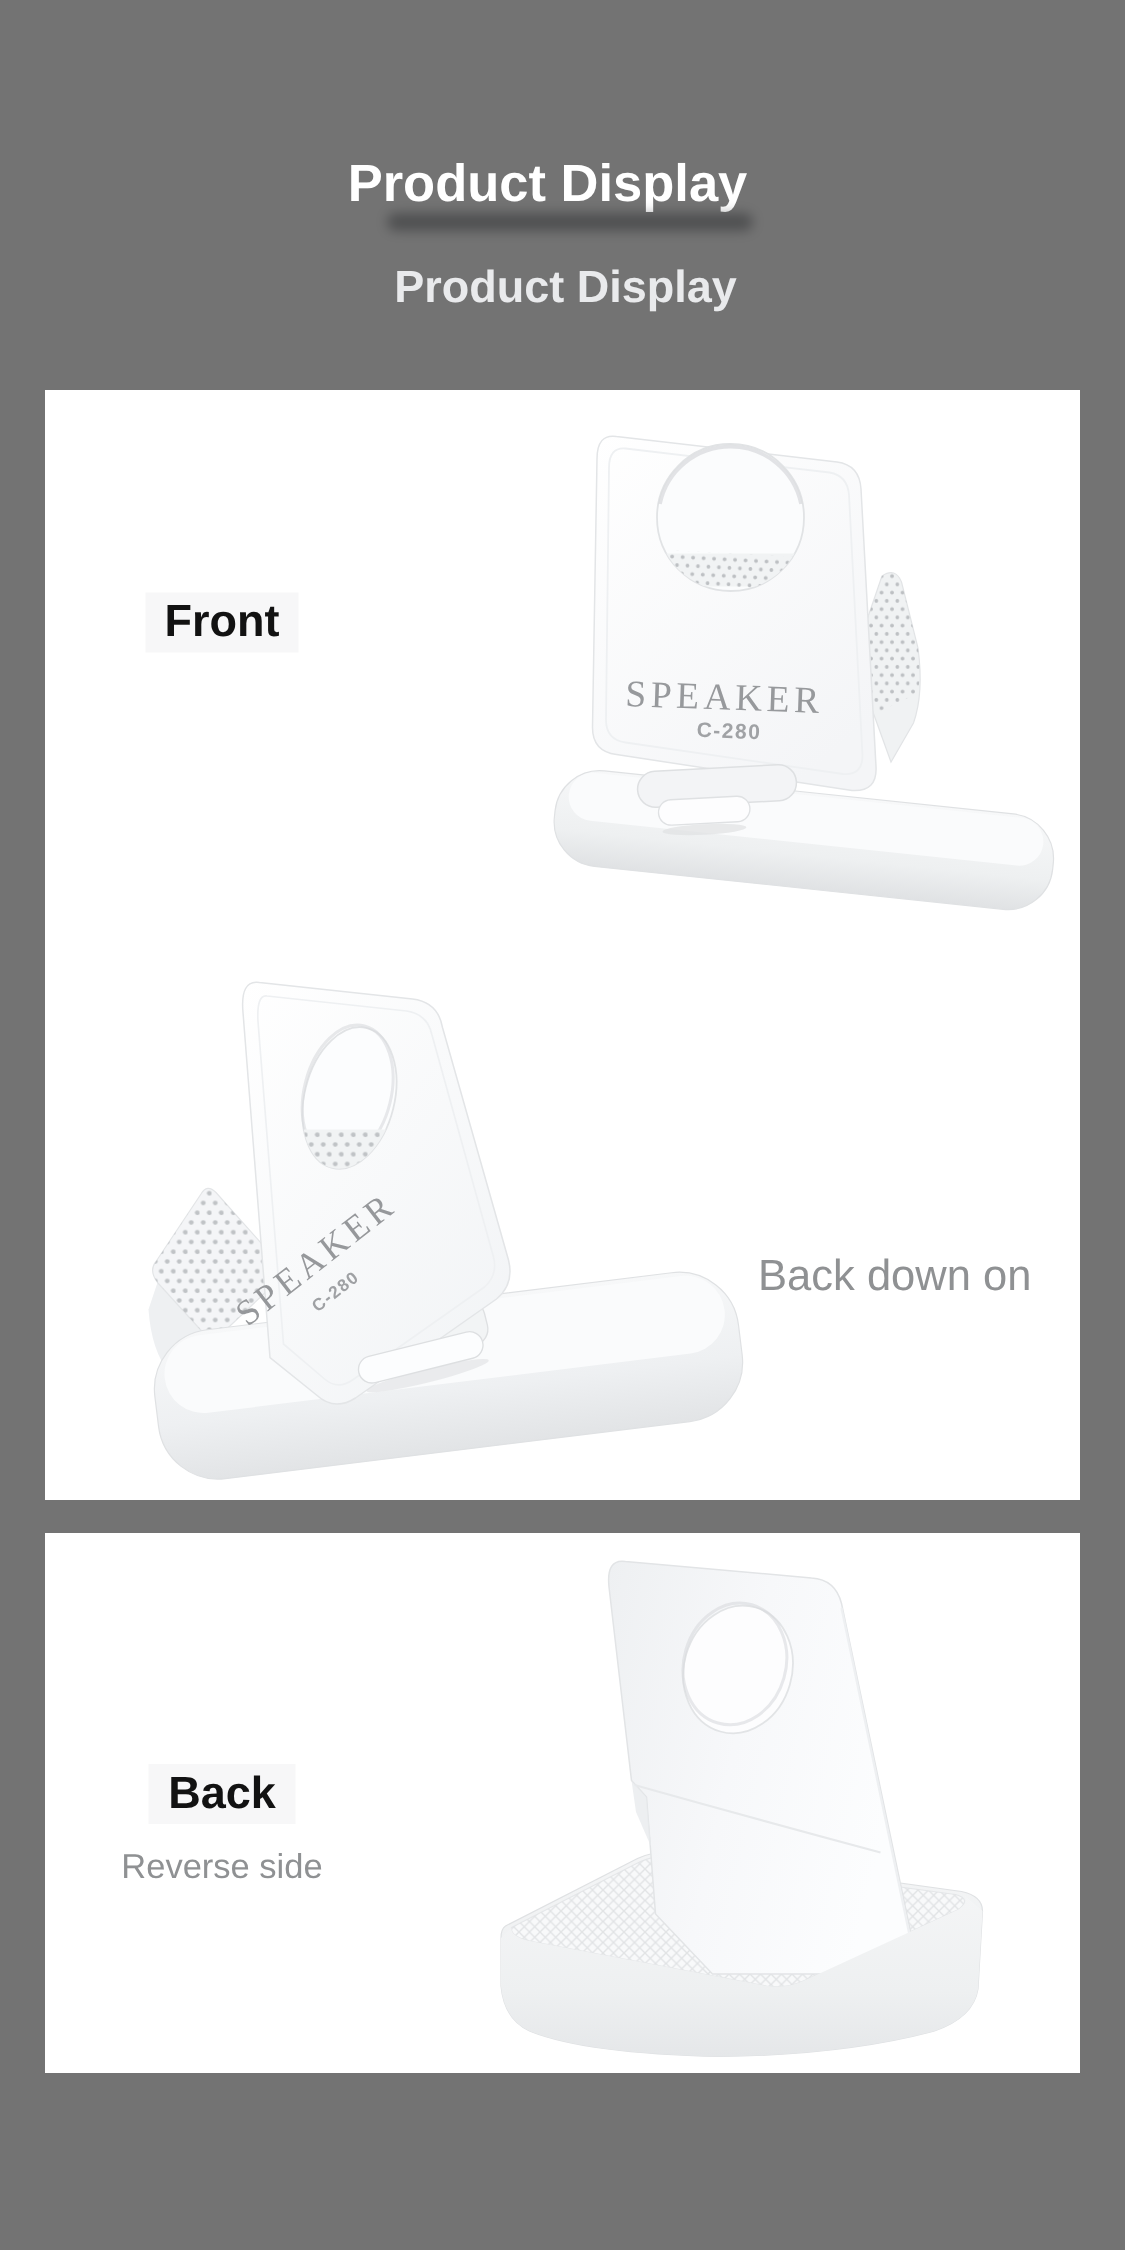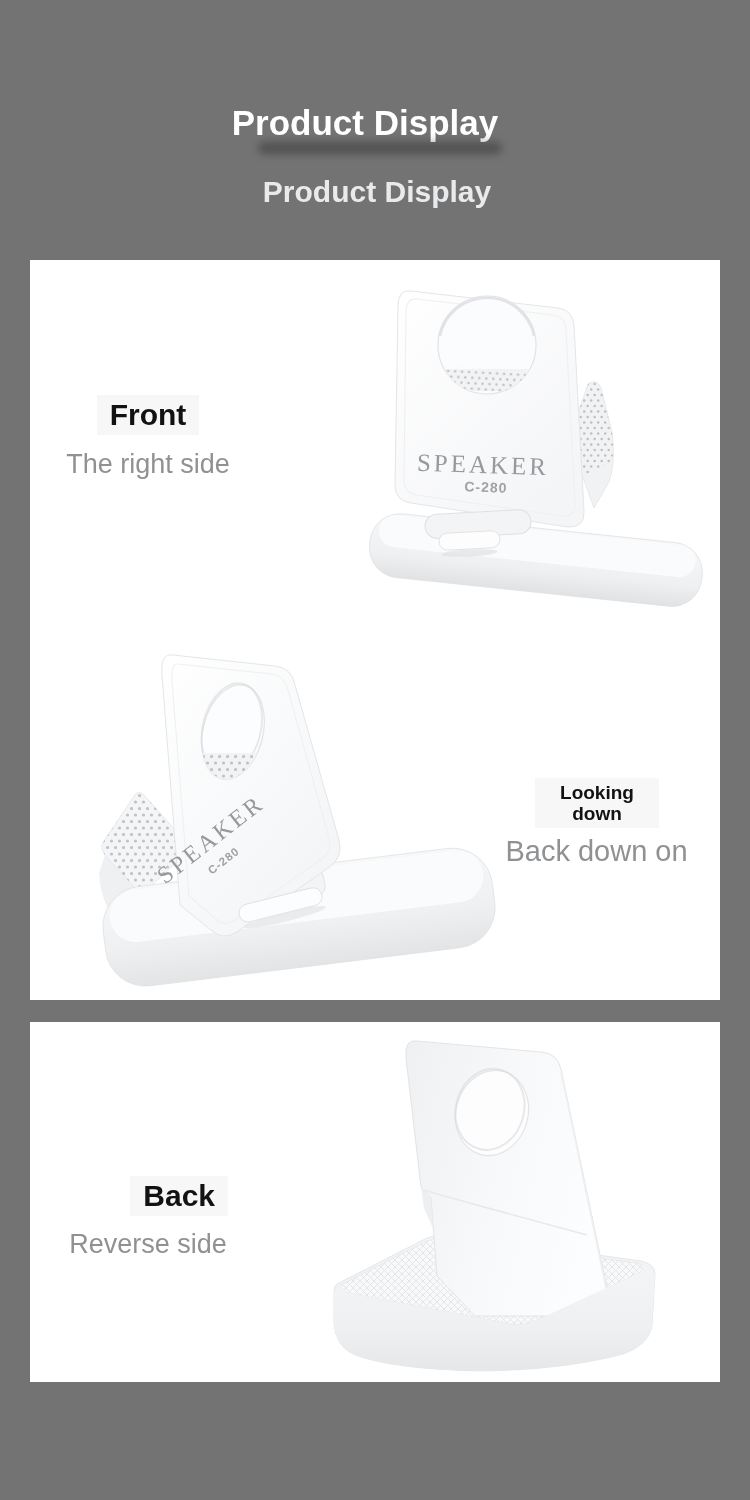--- a/index.html
+++ b/index.html
@@ -16,41 +16,40 @@
   .p2{top:635px;height:365px;}
   .p3{top:1022px;height:360px;}
   .lbl{position:absolute;text-align:center;font-weight:bold;color:#121212;}
   .lbl .hl{display:inline-block;background:#f7f7f8;padding:3px 13px;}
   .sub{position:absolute;text-align:center;color:#8f9193;}
   .lbl-front{top:135px;left:38px;width:160px;font-size:30px;line-height:34px;}
   .sub-front{top:189px;left:18px;width:200px;font-size:27px;line-height:30px;}
   .lbl-top{top:143px;left:487px;width:160px;font-size:19px;line-height:21px;}
   .lbl-top .hl{padding:4px 10px;max-width:104px;}
   .sub-top{top:200px;left:454px;width:225px;font-size:29px;line-height:32px;}
-  .lbl-back{top:154px;left:38px;width:160px;font-size:30px;line-height:34px;text-align:right;}
-  .sub-back{top:207px;left:18px;width:200px;font-size:27px;line-height:30px;}
+  .lbl-back{top:154px;left:38px;width:160px;font-size:30px;line-height:34px;}
+  .sub-back{top:207px;left:18px;width:200px;font-size:23px;line-height:30px;}
   .prod{position:absolute;display:block;}
   .prod1{left:335px;top:6px;}
   .prod2{left:55px;top:8px;}
   .prod3{left:295px;top:14px;}
 </style>
 </head>
 <body>
 
 <div class="page">
 
   <div class="title1">Product Display</div>
   <div class="title-smear"></div>
   <div class="title2">Product Display</div>
 
   <section class="panel p1">
     <div class="lbl lbl-front">
       <span class="hl">Front</span>
     </div>
-    <div class="sub sub-front">The right side</div>
 
     <svg class="prod prod1" width="340" height="350" viewBox="0 0 340 350">
       <defs>
         <linearGradient id="g1card" x1="0" y1="0" x2="0.7" y2="1">
           <stop offset="0" stop-color="#ffffff"></stop>
             <stop offset="1" stop-color="#f4f5f7"></stop>
         </linearGradient>
         <linearGradient id="g1base" x1="0" y1="0" x2="0" y2="1">
           <stop offset="0" stop-color="#f7f8f9"></stop>
             <stop offset="0.65" stop-color="#eef0f1"></stop>
@@ -154,23 +153,20 @@
 
       <text x="126" y="204" text-anchor="middle" font-family="&quot;Liberation Serif&quot;,&quot;DejaVu Serif&quot;,serif" font-size="24" letter-spacing="3" fill="#96989b" transform="rotate(-38 126 197)">SPEAKER</text>
       <text x="139" y="223" text-anchor="middle" font-family="&quot;Liberation Sans&quot;,sans-serif" font-weight="bold" font-size="11.5" letter-spacing="1" fill="#9fa1a4" transform="rotate(-38 137 219)">C-280</text>
 
       <g transform="rotate(-14 195 262)">
         <ellipse cx="197" cy="275" rx="42" ry="4.5" fill="#dfe1e3" opacity="0.6"></ellipse>
         <rect x="153" y="253" width="85" height="18" rx="9" fill="#fcfdfe" stroke="#dddfe1" stroke-width="0.9"></rect>
       </g>
     </svg>
 
-    <div class="lbl lbl-top">
-      <span class="hl">Looking down</span>
-    </div>
     <div class="sub sub-top">Back down on</div>
   </section>
 
   <section class="panel p3">
     <div class="lbl lbl-back">
       <span class="hl">Back</span>
     </div>
     <div class="sub sub-back">Reverse side</div>
 
     <svg class="prod prod3" width="385" height="345" viewBox="0 0 385 345">

